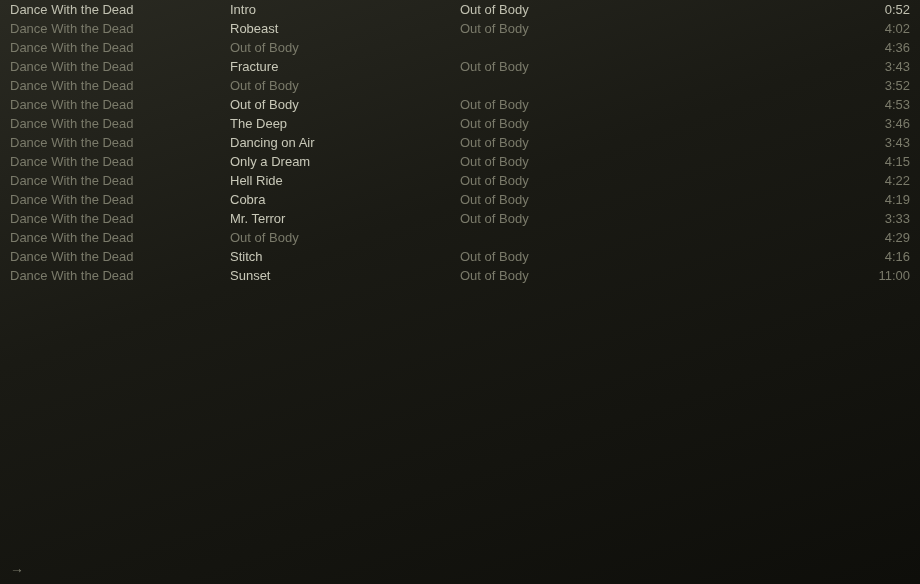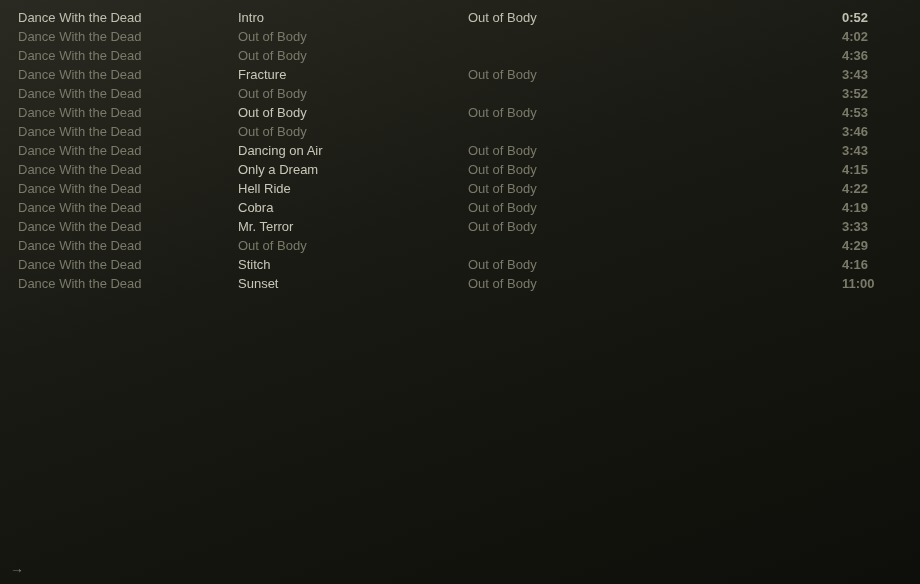--- a/index.html
+++ b/index.html
@@ -13,21 +13,21 @@
       height: 584px;
       background: linear-gradient(160deg, #2a2a22 0%, #1a1a14 40%, #0e0e0a 100%);
       font-family: 'Helvetica Neue', Helvetica, Arial, sans-serif;
       font-size: 13px;
       color: #9a9a8a;
       overflow: hidden;
       position: relative;
     }
 
     .track-list {
-      padding: 8px;
+      padding: 0;
       width: 100%;
     }
 
     .track-row {
       display: flex;
       align-items: center;
       padding: 3px 10px;
       height: 19px;
     }
 
@@ -70,22 +70,22 @@
       color: #7a7a6a;
     }
 
     .track-row:first-child .col-album {
       color: #c0c0b0;
     }
 
     .col-duration {
       width: 60px;
       min-width: 60px;
+      text-align: right;
       color: #7a7a6a;
-      font-weight: bold;
     }
 
     .track-row:first-child .col-duration {
       color: #c0c0b0;
     }
 
     .bottom-arrow {
       position: absolute;
       bottom: 8px;
       left: 10px;
@@ -98,20 +98,21 @@
 
 <div class="track-list">
 <div class="track-row">
       <div class="col-artist">Dance With the Dead</div>
       <div class="col-title">Intro</div>
       <div class="col-album">Out of Body</div>
       <div class="col-duration">0:52</div>
     </div>
     <div class="track-row">
       <div class="col-artist">Dance With the Dead</div>
+      <div class="col-title">Robeast</div>
       <div class="col-album">Out of Body</div>
       <div class="col-duration">4:02</div>
     </div>
     <div class="track-row">
       <div class="col-artist">Dance With the Dead</div>
       <div class="col-album">Out of Body</div>
       <div class="col-duration">4:36</div>
     </div>
     <div class="track-row">
       <div class="col-artist">Dance With the Dead</div>
@@ -125,20 +126,21 @@
       <div class="col-duration">3:52</div>
     </div>
     <div class="track-row">
       <div class="col-artist">Dance With the Dead</div>
       <div class="col-title">Out of Body</div>
       <div class="col-album">Out of Body</div>
       <div class="col-duration">4:53</div>
     </div>
     <div class="track-row">
       <div class="col-artist">Dance With the Dead</div>
+      <div class="col-title">The Deep</div>
       <div class="col-album">Out of Body</div>
       <div class="col-duration">3:46</div>
     </div>
     <div class="track-row">
       <div class="col-artist">Dance With the Dead</div>
       <div class="col-title">Dancing on Air</div>
       <div class="col-album">Out of Body</div>
       <div class="col-duration">3:43</div>
     </div>
     <div class="track-row">

